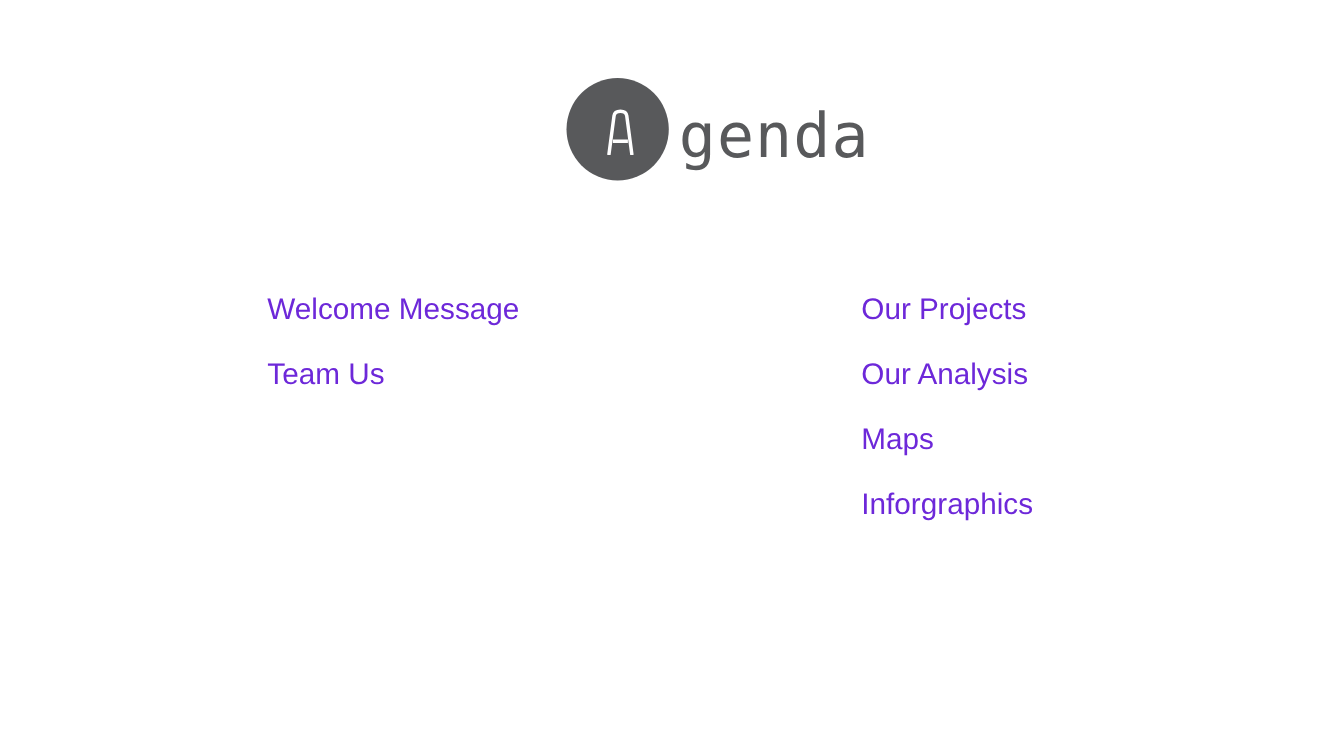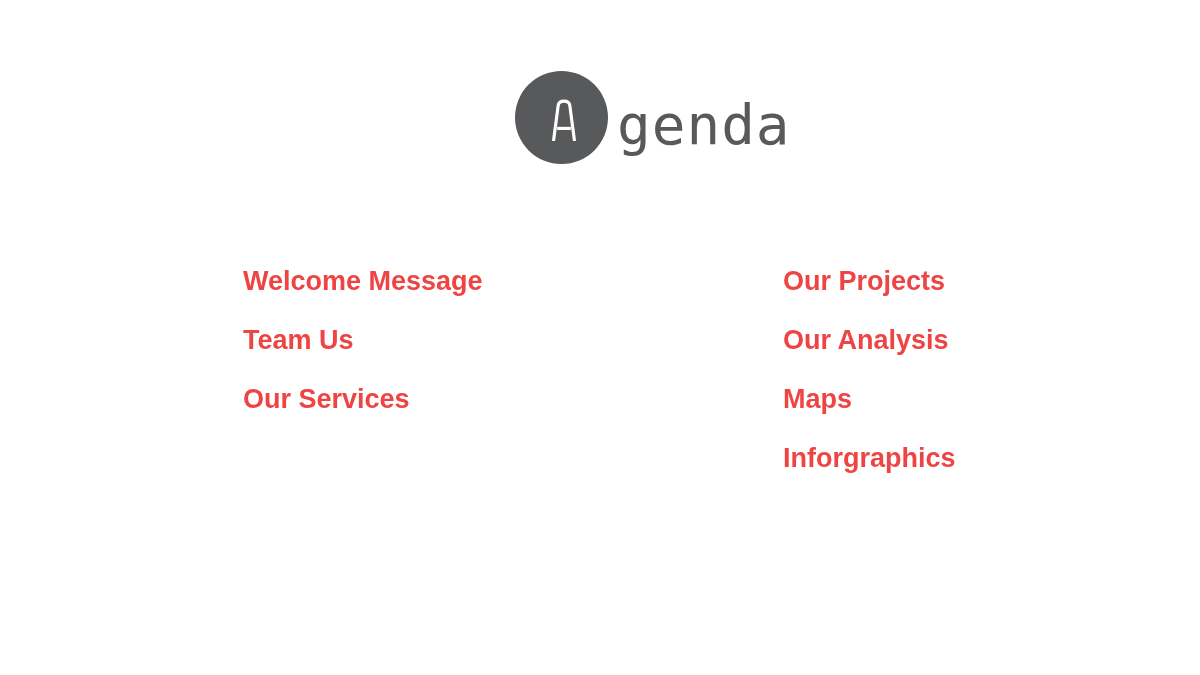--- a/index.html
+++ b/index.html
@@ -59,22 +59,22 @@
     top: 0;
     display: flex;
     flex-direction: column;
     gap: 32px;
   }
   .agenda-col.left  { left: 243px; width: 420px; }
   .agenda-col.right { left: 771px; width: 420px; margin-left: 12px; }
   .agenda-item {
     font-size: 27px;
     line-height: 27px;
-    font-weight: bold;
-    color: #ef4444;
+    font-weight: normal;
+    color: #6d28d9;
     white-space: nowrap;
   }
 </style>
 </head>
 <body>
 
 <div class="slide">
 
   <div class="logo">
     <div class="logo-circle">
@@ -88,21 +88,20 @@
   </div>
 
   <div class="agenda-columns">
     <div class="agenda-col left">
 
         <div class="agenda-item">Welcome Message</div>
 
         <div class="agenda-item">Team Us</div>
 
 
-        <div class="agenda-item">Our Services</div>
 
       </div>
     <div class="agenda-col right">
 
         <div class="agenda-item">Our Projects</div>
 
 
         <div class="agenda-item">Our Analysis</div>
 
         <div class="agenda-item">Maps</div>

